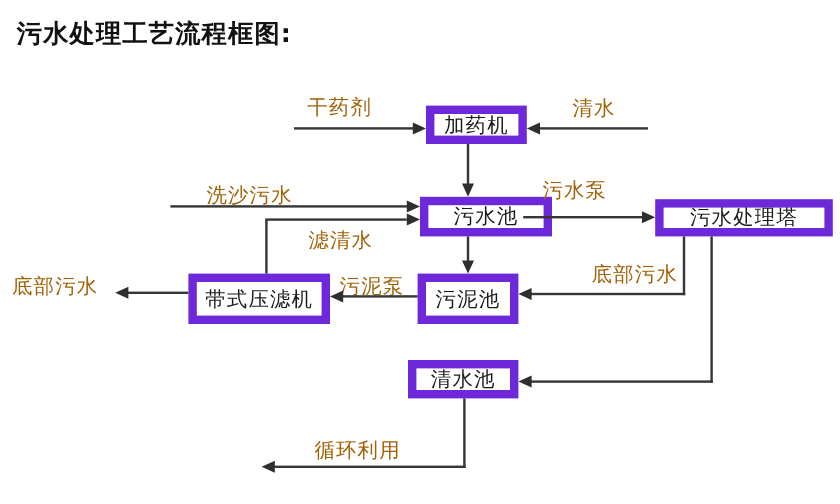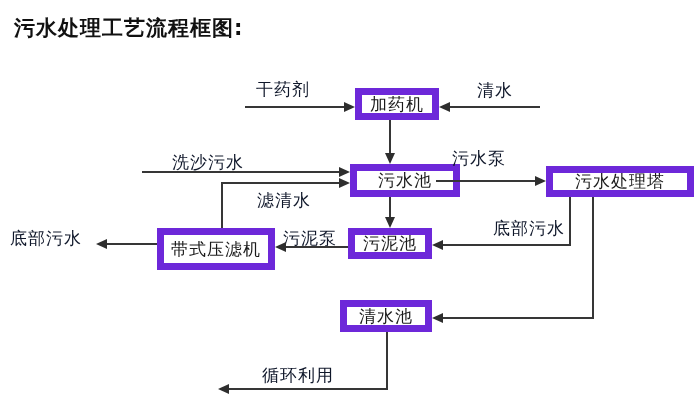--- a/index.html
+++ b/index.html
@@ -38,21 +38,21 @@
     align-items: center;
     justify-content: center;
     font-size: 17px;
     color: #1a1a1a;
     white-space: nowrap;
     letter-spacing: 1px;
   }
   .flabel {
     position: absolute;
     font-size: 17px;
-    color: #0f172a;
+    color: #a16207;
     white-space: nowrap;
     letter-spacing: 1px;
   }
   .hline, .vline {
     position: absolute;
     background: #363636;
   }
   .hline { height: 2px; }
   .vline { width: 2px; }
   .ah {
@@ -73,21 +73,21 @@
     border-top: 11px solid #2e2e2e;
     border-left: 5px solid transparent;
     border-right: 5px solid transparent;
   }
 
   
   #n-dosing   { left: 355px; top: 88px;  width: 84px;  height: 32px; }
   #n-sewage   { left: 350px; top: 164px; width: 110px;  height: 33px; }
   #n-tower    { left: 546px; top: 166px; width: 148px; height: 31px; }
   #n-press    { left: 157px; top: 228px; width: 118px; height: 42px; }
-  #n-sludge   { left: 348px; top: 228px; width: 84px;  height: 31px; }
+  #n-sludge   { left: 348px; top: 228px; width: 84px;  height: 42px; }
   #n-clean    { left: 340px; top: 300px; width: 92px;  height: 32px; }
 
   
   #l-dry      { left: 256px; top: 78px; }
   #l-cwater   { left: 477px; top: 79px; }
   #l-sand     { left: 172px; top: 151px; }
   #l-spump    { left: 452px; top: 147px; }
   #l-filter   { left: 257px; top: 189px; }
   #l-mudcake  { left: 10px;  top: 227px; }
   #l-slpump   { left: 283px; top: 227px; }

